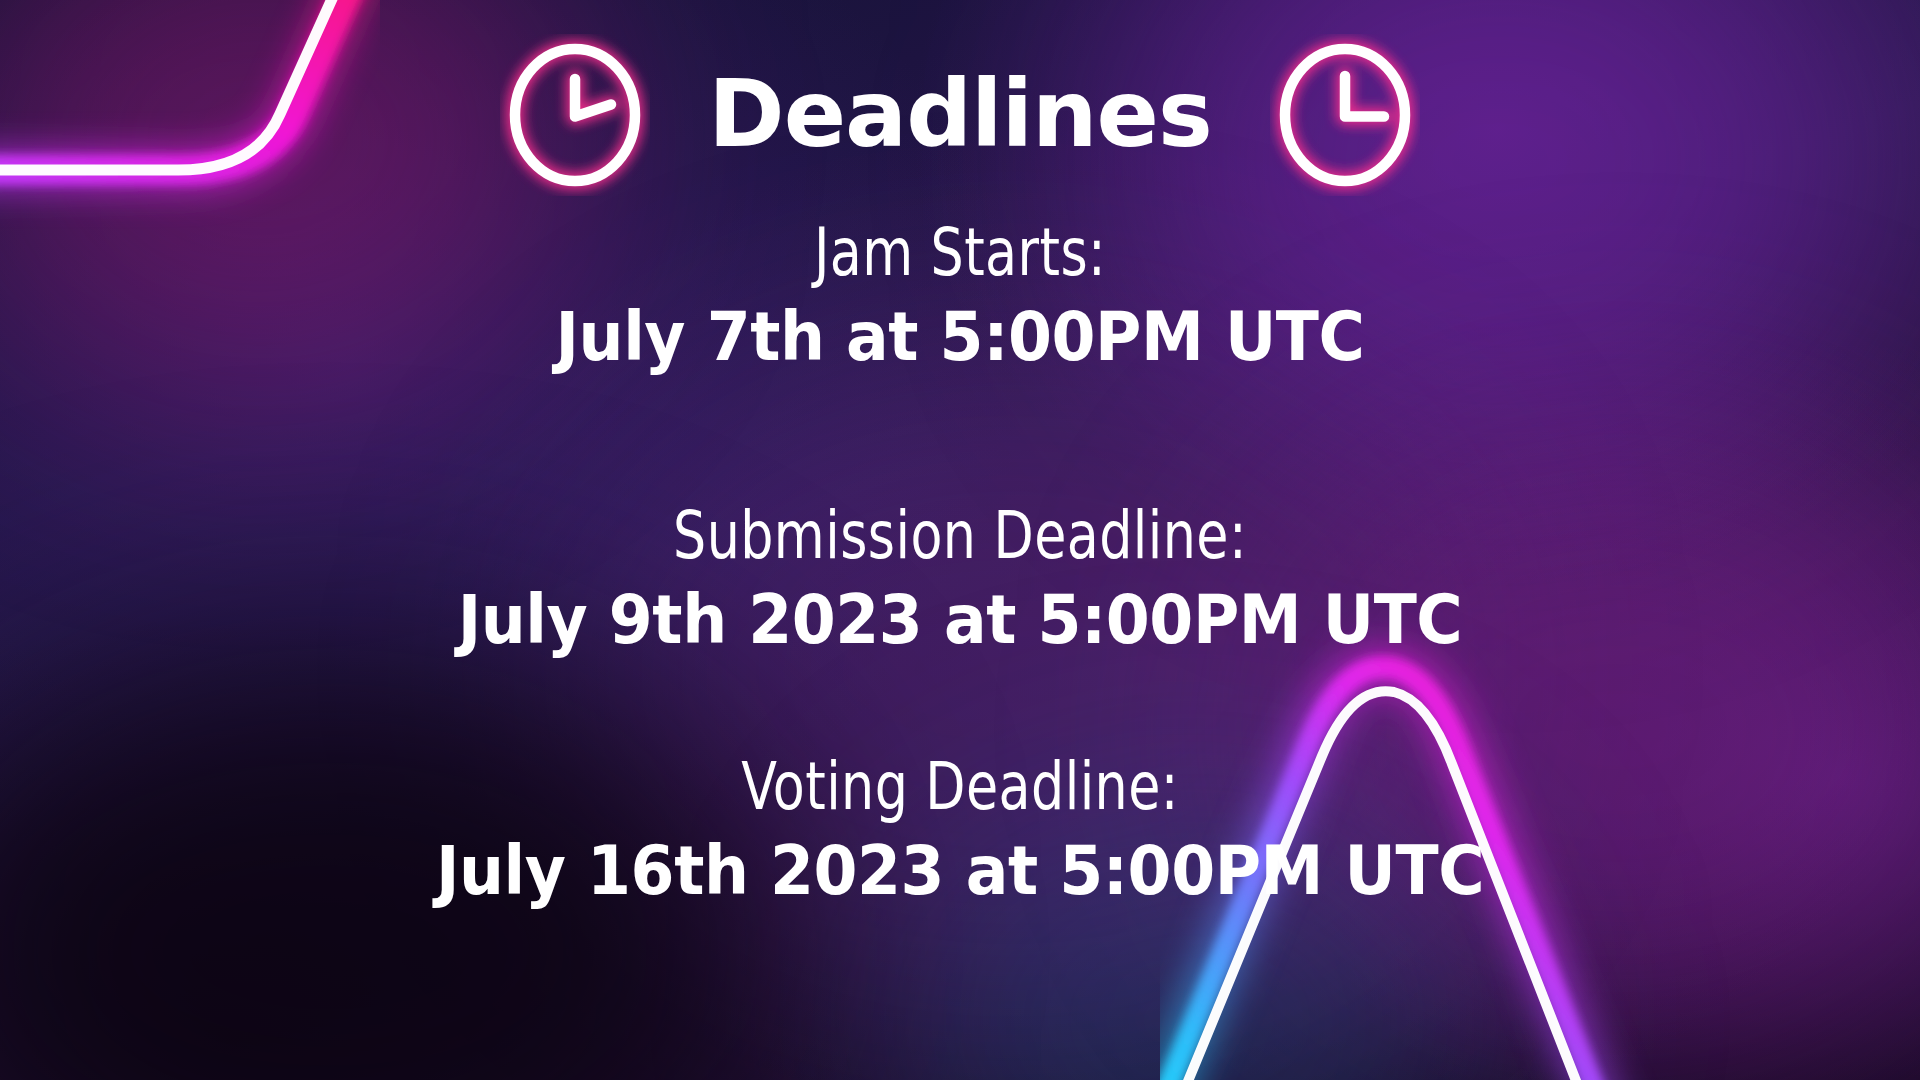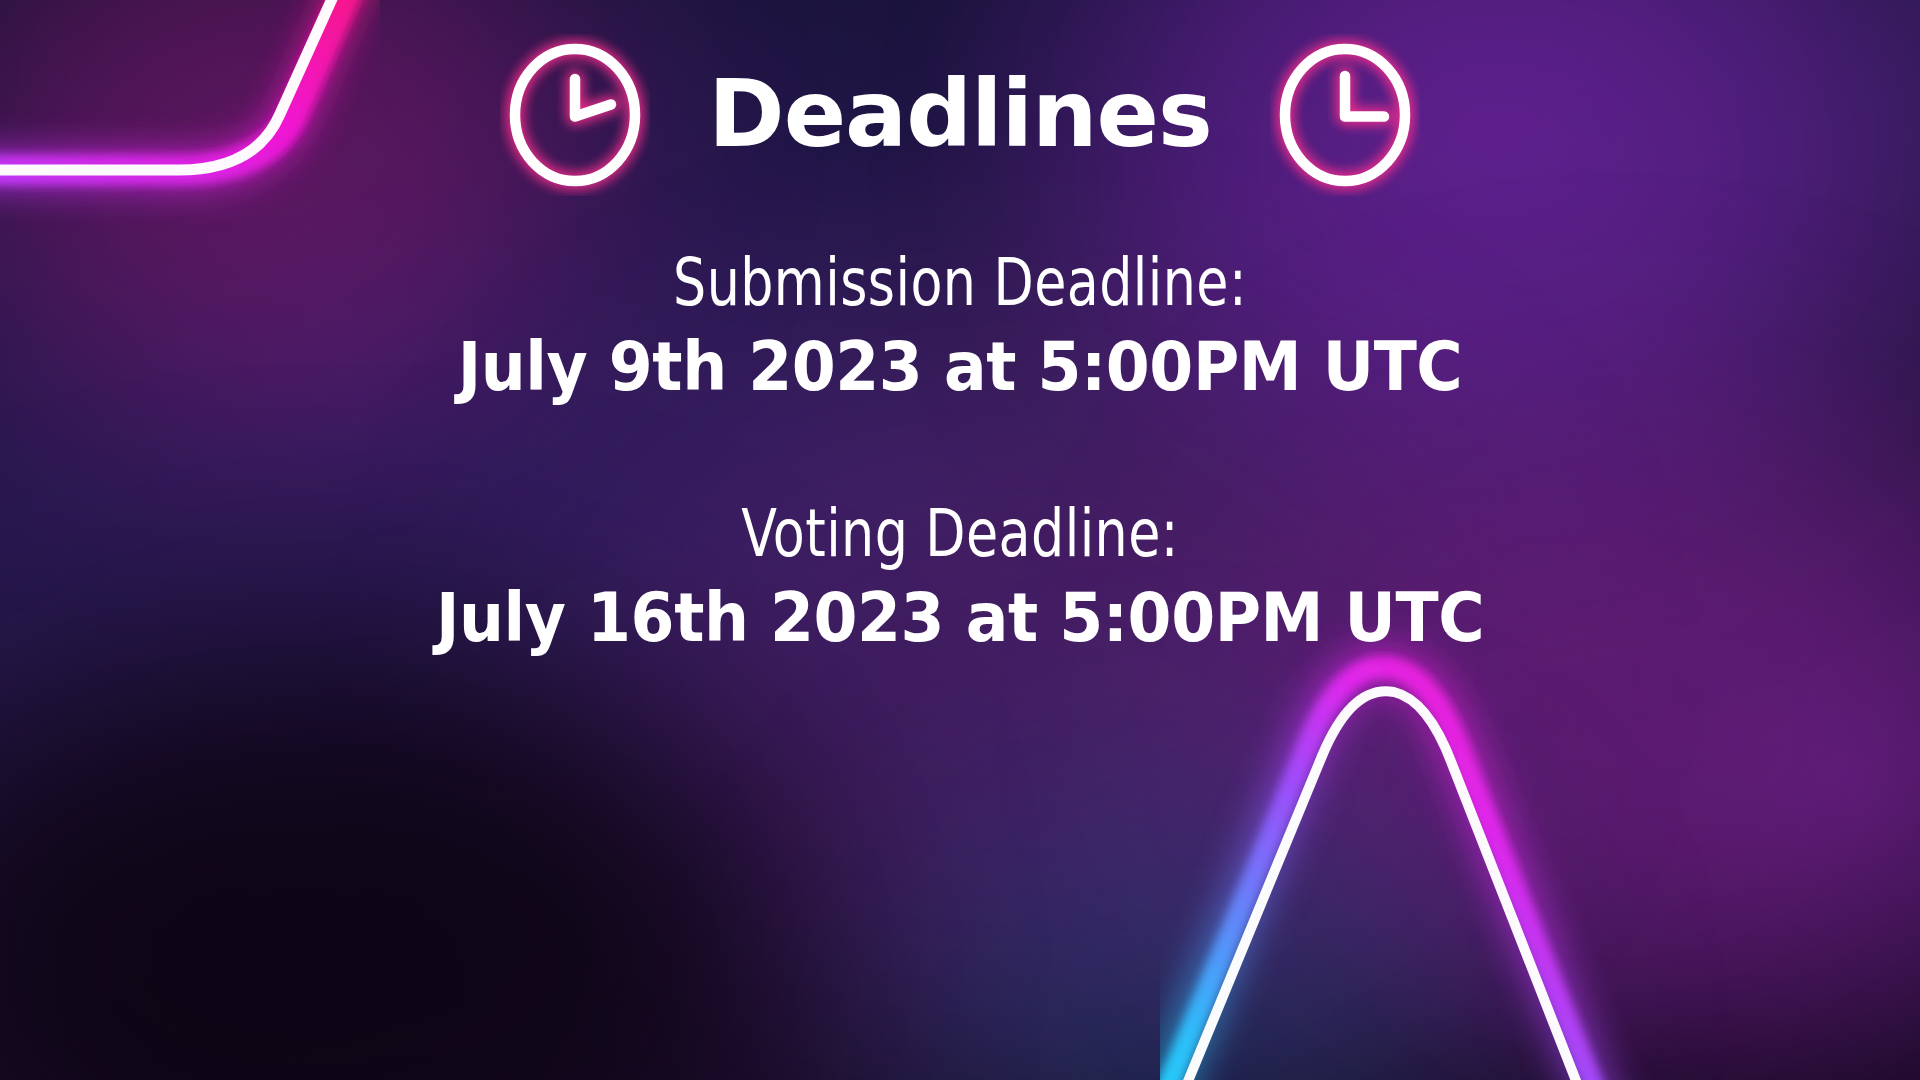--- a/index.html
+++ b/index.html
@@ -80,21 +80,21 @@
     letter-spacing: -1px;
     line-height: 1;
     white-space: nowrap;
   }
 
   .deadline-block {
     text-align: center;
     width: 100%;
   }
   #block-0 { margin-top: 18px; }
-  #block-1 { margin-top: 48px; }
+  #block-1 { margin-top: 118px; }
   #block-2 { margin-top: 86px; }
 
   .deadline-label {
     color: #ffffff;
     font-family: "DejaVu Sans Condensed", "Liberation Sans Narrow", "Liberation Sans", sans-serif;
     font-weight: 300;
     font-size: 66px;
     line-height: 1.18;
     letter-spacing: 0.5px;
     transform: scaleX(0.88);
@@ -203,20 +203,24 @@
         <g filter="url(#clockGlowR)" opacity="0.85">
           <ellipse cx="50" cy="54" rx="40" ry="44" fill="none" stroke="#ff2f8f" stroke-width="12"></ellipse>
           <path d="M50 28 V 55 H 76" fill="none" stroke="#ff2f8f" stroke-width="12" stroke-linecap="round" stroke-linejoin="round"></path>
         </g>
         <ellipse cx="50" cy="54" rx="40" ry="44" fill="none" stroke="#ffffff" stroke-width="7"></ellipse>
         <path d="M50 28 V 55 H 76" fill="none" stroke="#ffffff" stroke-width="7" stroke-linecap="round" stroke-linejoin="round"></path>
       </svg>
 
     </div>
 
+    <div class="deadline-block" id="block-0">
+      <div class="deadline-label">Jam Starts:</div>
+      <div class="deadline-value">July 7th at 5:00PM UTC</div>
+    </div>
 
     <div class="deadline-block" id="block-1">
       <div class="deadline-label">Submission Deadline:</div>
       <div class="deadline-value">July 9th 2023 at 5:00PM UTC</div>
     </div>
 
     <div class="deadline-block" id="block-2">
       <div class="deadline-label">Voting Deadline:</div>
       <div class="deadline-value">July 16th 2023 at 5:00PM UTC</div>
     </div>

